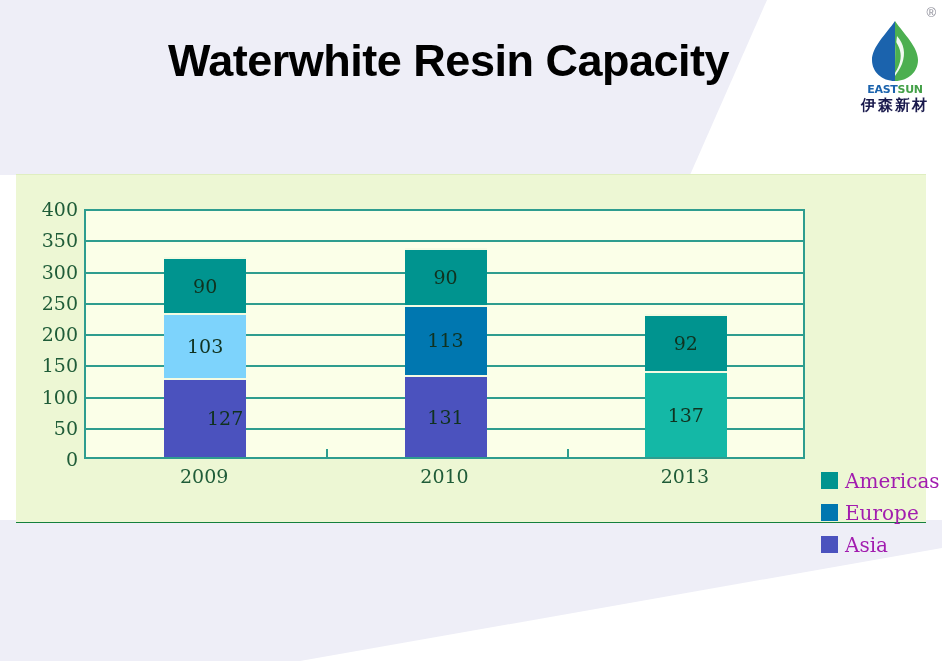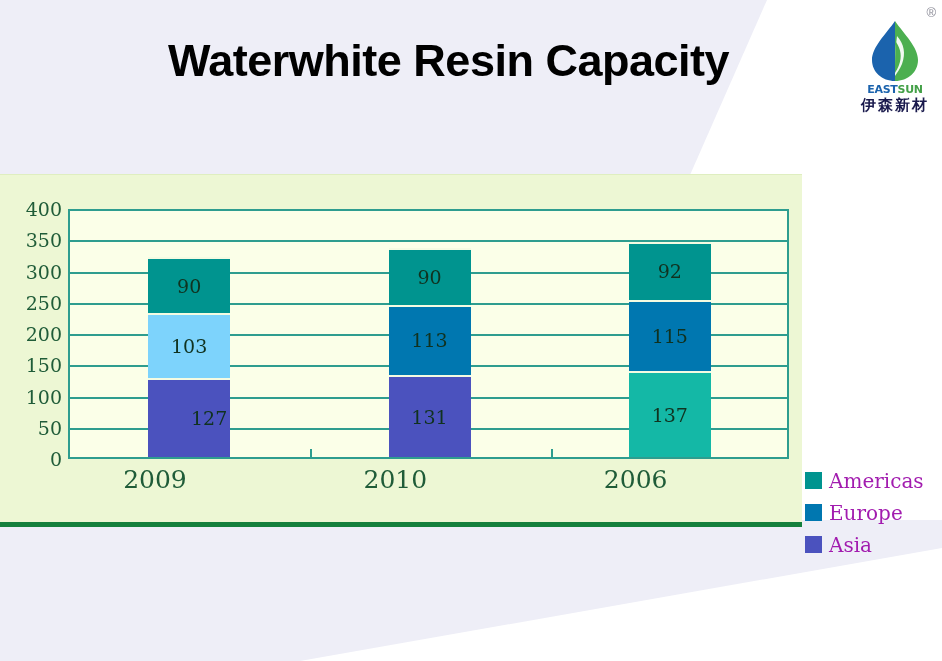--- a/index.html
+++ b/index.html
@@ -62,24 +62,24 @@
   #logo .brand .sun{color:#43a047;}
   #logo .cn{
     position:absolute;left:0;top:91px;width:86px;
     text-align:center;
     font-size:15px;letter-spacing:2px;color:#1a1a4d;
     line-height:1;font-weight:bold;
   }
 
   
   #chart-panel{
-    position:absolute;left:0;top:174px;width:802px;height:347px;
+    position:absolute;left:16px;top:174px;width:910px;height:347px;
     background:#edf7d4;
     border-top:1px solid #dfeec0;
-    border-bottom:5px solid #15803d;
+    border-bottom:1px solid #15803d;
   }
 
   .axis-font{
     font-family:"DejaVu Serif",serif;
     color:#1f5c38;
   }
 
   
   #y-axis{
     position:absolute;left:6px;top:0;width:56px;height:347px;
@@ -134,22 +134,22 @@
     color:#10321f;
     line-height:1;
   }
 
   
   #x-axis{
     position:absolute;left:68px;top:292px;width:721px;height:40px;
   }
   #x-axis .xtick{
     position:absolute;top:0;width:130px;
-    text-align:left;
-    font-size:25px;
+    text-align:center;
+    font-size:19px;
     line-height:1;
   }
 
   
   #legend{
     position:absolute;left:805px;top:295px;
   }
   #legend .litem{
     display:flex;align-items:center;
     margin-bottom:11px;
@@ -236,33 +236,30 @@
             <span class="seg-label">113</span>
           </div>
           <div class="seg" style="height: 56.25px; background: rgb(0, 148, 143);">
             <span class="seg-label">90</span>
           </div>
         </div>
         <div class="bar-col" style="left: 558.833px;">
           <div class="seg" style="height: 85.625px; background: #14b8a6;">
             <span class="seg-label">137</span>
           </div>
-          <div class="seg" style="height: 71.875px; background: rgb(0, 119, 176);">
-            <span class="seg-label">115</span>
-          </div>
           <div class="seg" style="height: 57.5px; background: rgb(0, 148, 143);">
             <span class="seg-label">92</span>
           </div>
         </div>
       </div>
 
     <div id="x-axis">
         <div class="xtick axis-font" style="left: 55.1667px;">2009</div>
         <div class="xtick axis-font" style="left: 295.5px;">2010</div>
-        <div class="xtick axis-font" style="left: 535.833px;">2006</div>
+        <div class="xtick axis-font" style="left: 535.833px;">2013</div>
       </div>
 
     <div id="legend">
         <div class="litem">
           <span class="swatch" style="background: rgb(0, 148, 143);"></span>
           <span class="ltext">Americas</span>
         </div>
         <div class="litem">
           <span class="swatch" style="background: rgb(0, 119, 176);"></span>
           <span class="ltext">Europe</span>

